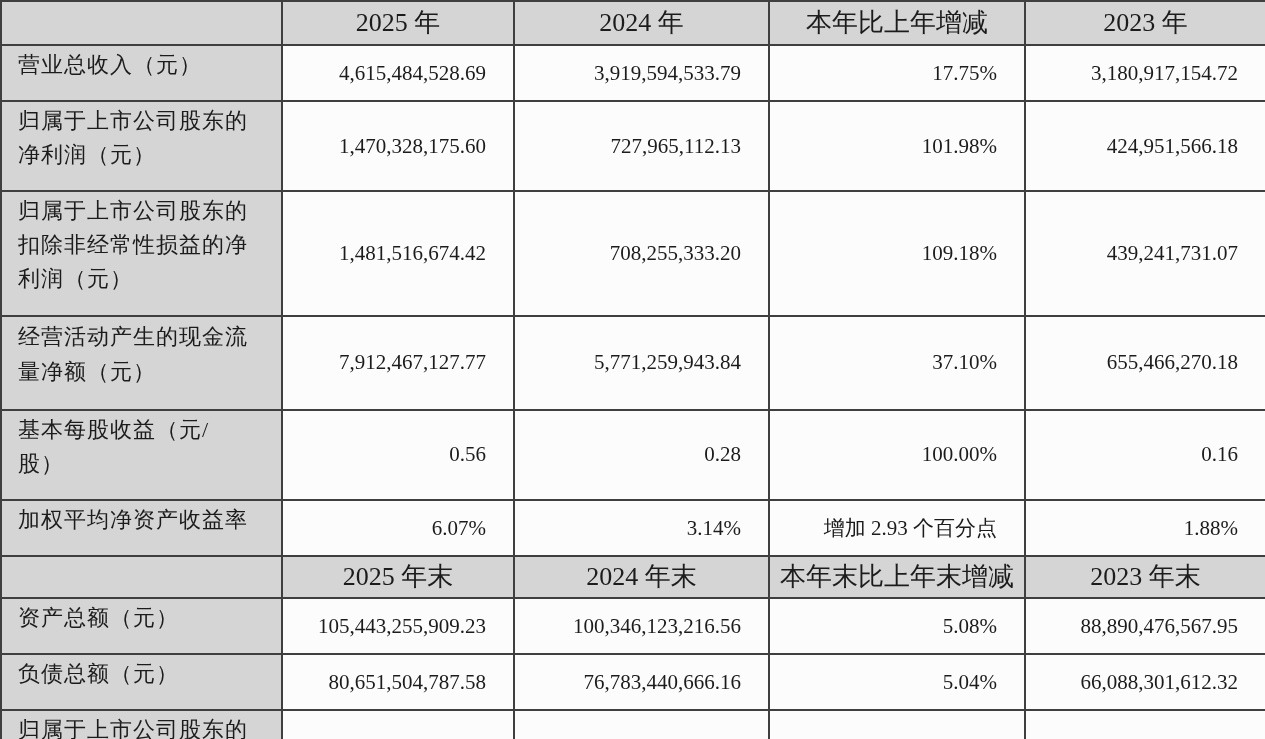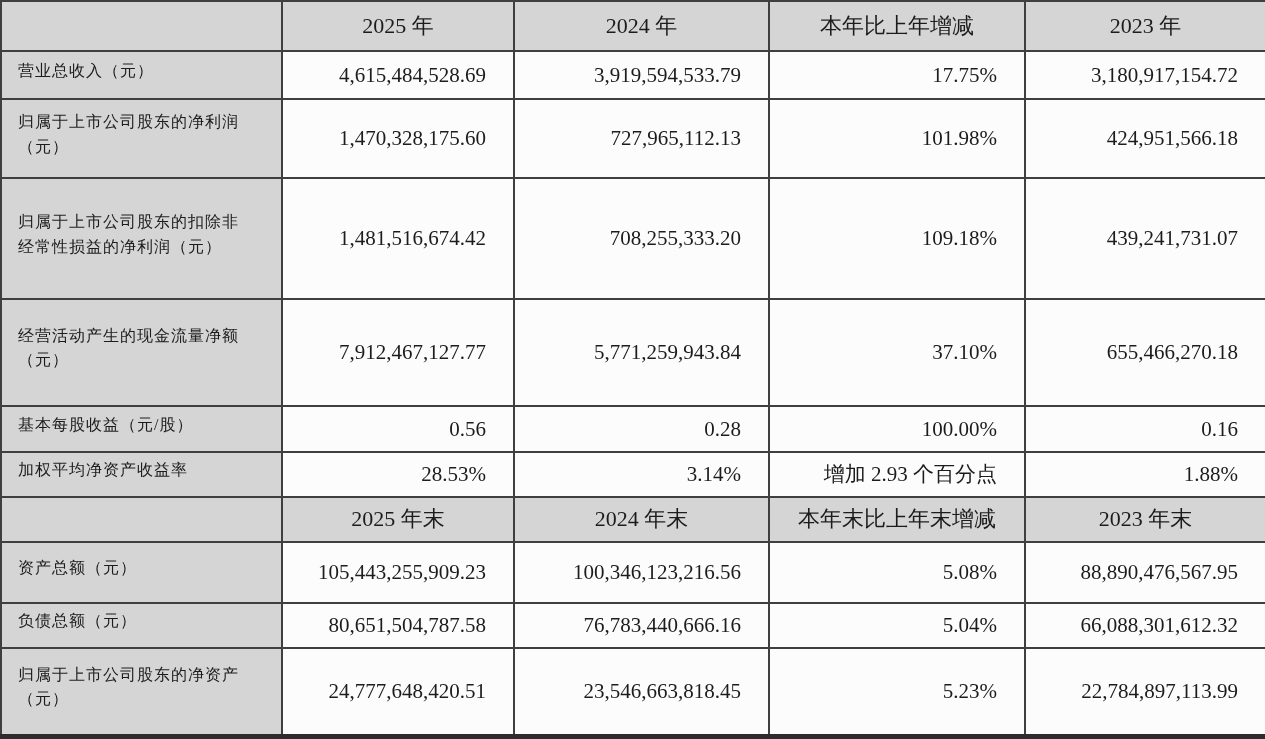--- a/index.html
+++ b/index.html
@@ -23,27 +23,27 @@
     border:2px solid var(--border);
     vertical-align:middle;
     font-size:21px;
     line-height:1.55;
     background:var(--cell-bg);
     overflow:hidden;
   }
   td.hdr{
     background:var(--header-bg);
     text-align:center;
-    font-size:22px;
+    font-size:26px;
   }
   td.label{
     background:var(--label-bg);
     text-align:left;
-    padding:2px 30px 10px 16px;
-    font-size:16px;
+    padding:2px 30px 18px 16px;
+    font-size:22px;
     letter-spacing:1px;
   }
   td.num{
     text-align:right;
     padding-right:27px;
     font-size:21px;
   }
   td.corner{background:var(--label-bg);}
 </style>
 </head>
@@ -103,21 +103,21 @@
       <td class="label">基本每股收益（元/股）</td>
       <td class="num">0.56</td>
       <td class="num">0.28</td>
       <td class="num">100.00%</td>
       <td class="num">0.16</td>
     </tr>
 
 
     <tr style="height:25px">
       <td class="label">加权平均净资产收益率</td>
-      <td class="num">28.53%</td>
+      <td class="num">6.07%</td>
       <td class="num">3.14%</td>
       <td class="num">增加 2.93 个百分点</td>
       <td class="num">1.88%</td>
     </tr>
 
     <tr style="height:40px">
       <td class="corner"></td>
       <td class="hdr">2025 年末</td>
       <td class="hdr">2024 年末</td>
       <td class="hdr">本年末比上年末增减</td>

